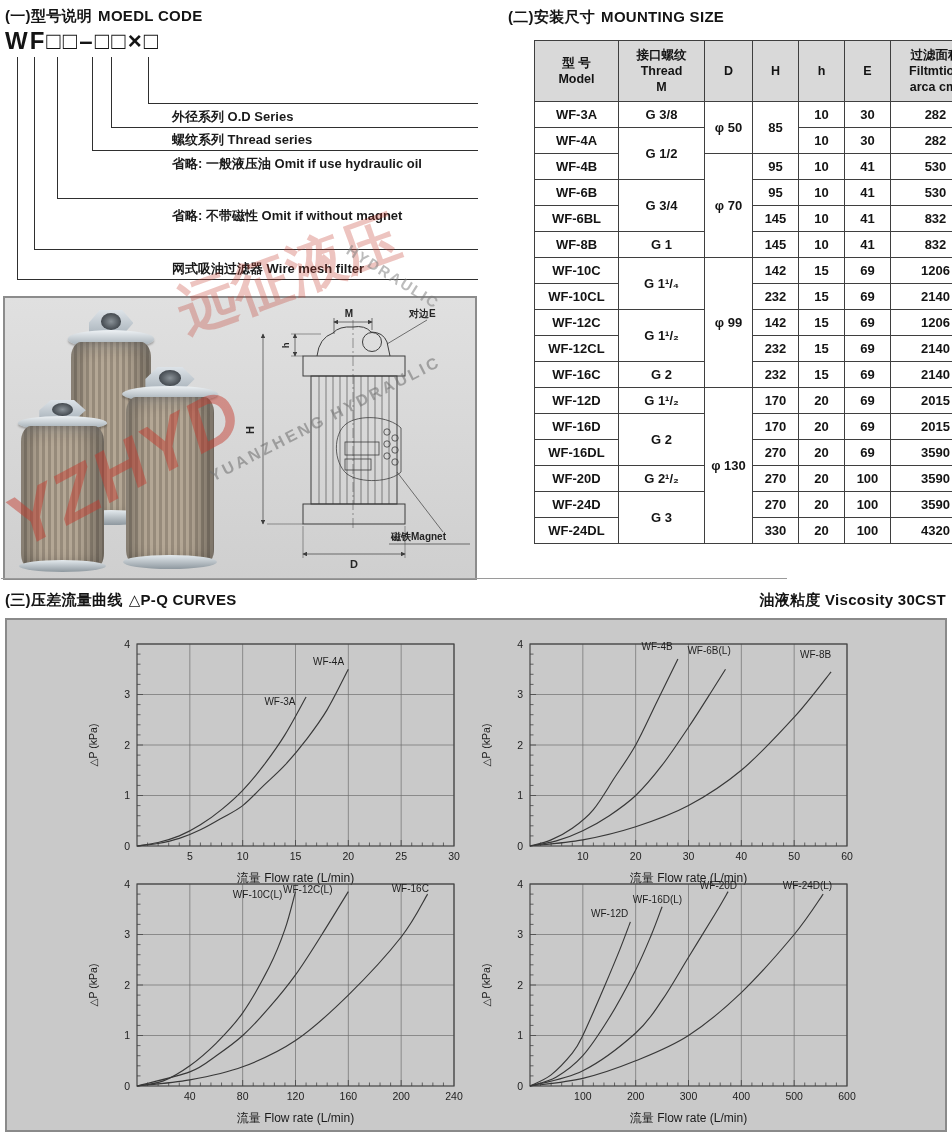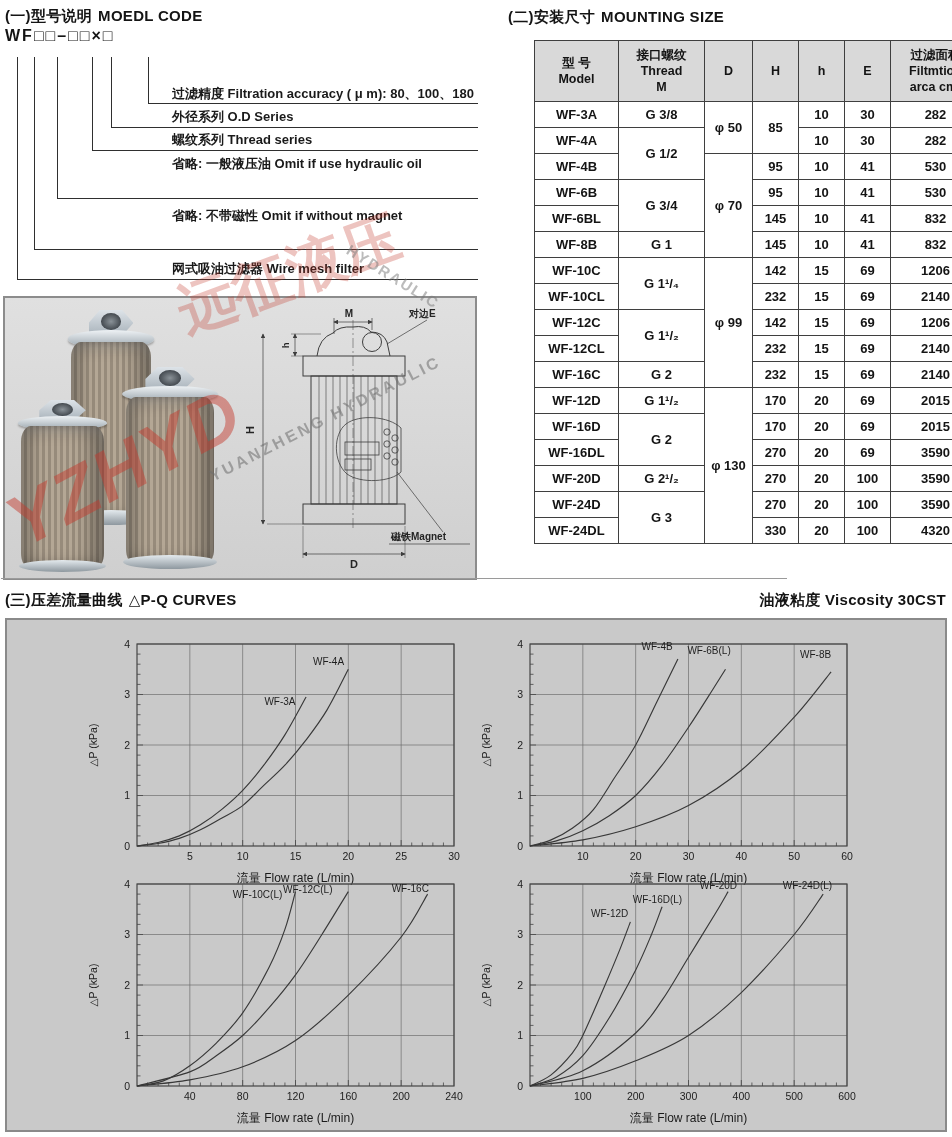--- a/index.html
+++ b/index.html
@@ -3,21 +3,21 @@
 <meta charset="utf-8">
 <style>
   html,body{margin:0;padding:0;background:#fff;}
   #page{position:relative;width:952px;height:1137px;background:#fff;overflow:hidden;
         font-family:"Liberation Sans","DejaVu Sans",sans-serif;color:#141414;}
   .abs{position:absolute;}
   
   .sec-title{font-size:15px;font-weight:bold;white-space:nowrap;letter-spacing:.3px;}
   .sec-title .en{margin-left:6px;text-align:right;}
   
-  #model-code{font-size:16px;font-weight:600;letter-spacing:2px;white-space:nowrap;text-align:center;}
+  #model-code{font-size:24px;font-weight:600;letter-spacing:2px;white-space:nowrap;text-align:center;}
   .vline{width:1px;background:#2f2f2f;}
   .uline{height:1px;background:#2f2f2f;}
   .branch-text{font-size:13px;line-height:23px;white-space:nowrap;color:#1a1a1a;font-weight:600;}
   
   #mount-table{border-collapse:collapse;table-layout:fixed;width:446px;}
   #mount-table th,#mount-table td{border:1px solid #3f3f3f;text-align:center;padding:0;overflow:hidden;}
   #mount-table th{background:#d9d9d9;font-size:12.5px;line-height:1.3;font-weight:bold;height:60px;}
   #mount-table td{background:#fff;font-size:13px;font-weight:600;height:25px;}
   
   #image-box{left:3px;top:296px;width:470px;height:280px;background:linear-gradient(#e0e0e0,#cfcfcf);
@@ -46,23 +46,20 @@
 
 <div id="page">
 
   <div class="abs sec-title" style="left:5px;top:7px;">
     <span>(一)型号说明</span><span class="en">MOEDL CODE</span>
   </div>
   <div id="model-code" class="abs" style="left:5px;top:27px;">WF□□–□□×□</div>
   <div id="code-diagram" class="abs" style="left:0;top:0;width:480px;height:292px;">
       <div class="abs vline" style="left: 148px; top: 57px; height: 46px;"></div>
       <div class="abs uline" style="left: 148px; top: 103px; width: 330px;"></div>
-      <div class="abs branch-text" style="left: 172px; top: 82px;">
-        <div>过滤精度  Filtration accuracy ( μ m):  80、100、180</div>
-      </div>
       <div class="abs vline" style="left: 111px; top: 57px; height: 70px;"></div>
       <div class="abs uline" style="left: 111px; top: 127px; width: 367px;"></div>
       <div class="abs branch-text" style="left: 172px; top: 105px;">
         <div>外径系列 O.D Series</div>
       </div>
       <div class="abs vline" style="left: 92px; top: 57px; height: 93px;"></div>
       <div class="abs uline" style="left: 92px; top: 150px; width: 386px;"></div>
       <div class="abs branch-text" style="left: 172px; top: 128px;">
         <div>螺纹系列 Thread series</div>
       </div>

